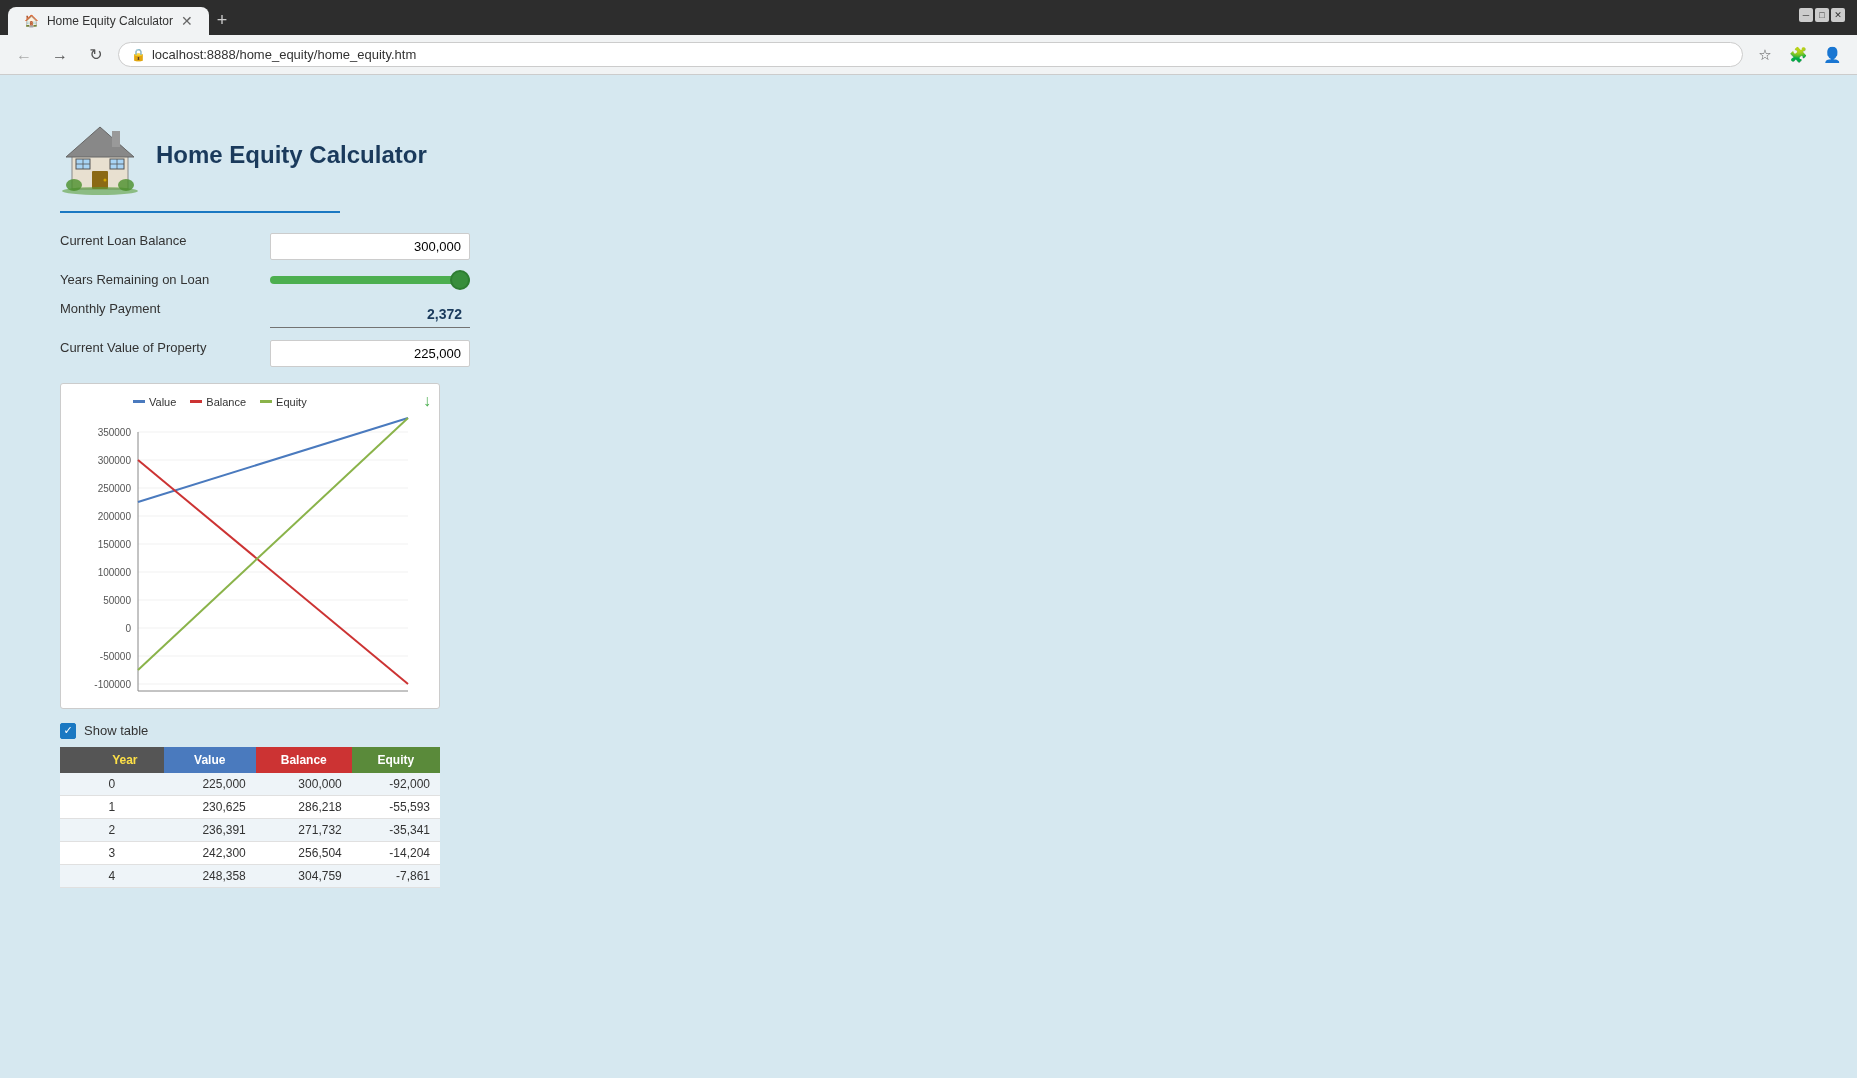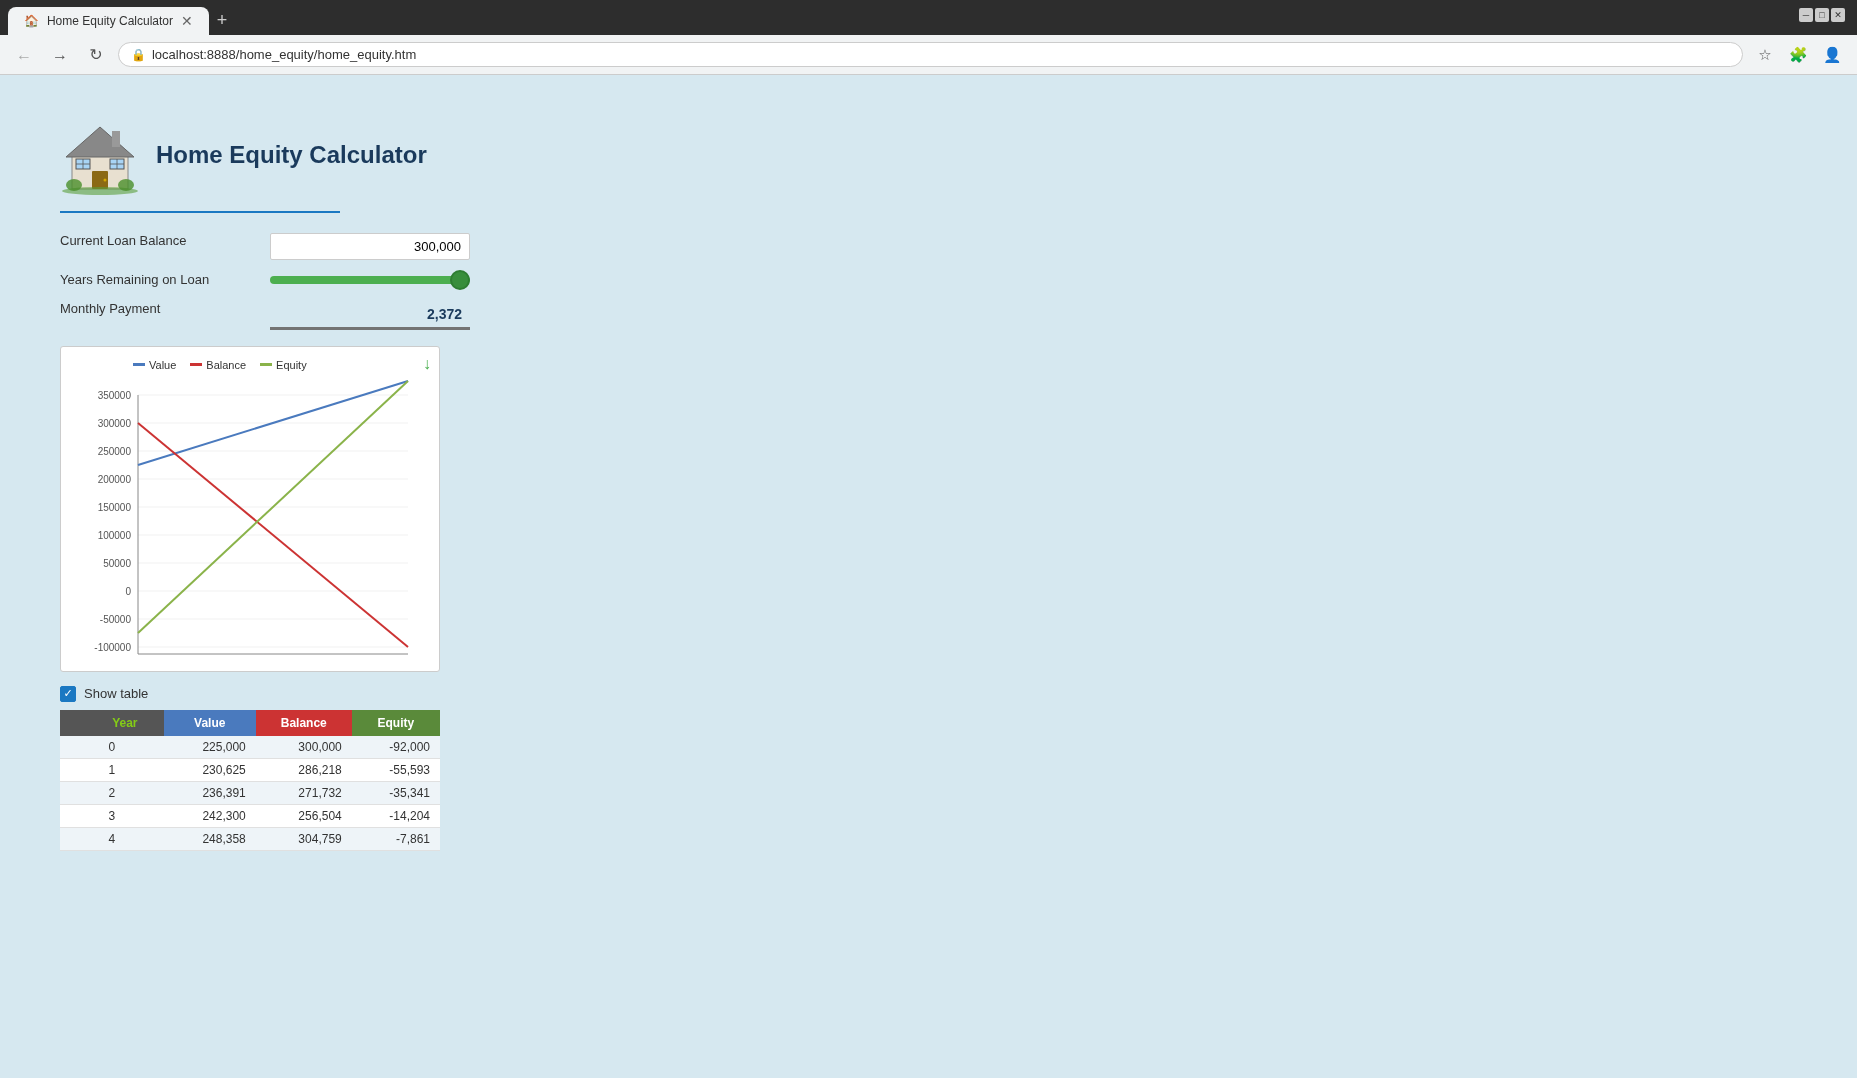--- a/index.html
+++ b/index.html
@@ -147,21 +147,21 @@
       border: 1px solid #ccc;
       padding: 5px 8px;
       font-size: 13px;
       text-align: right;
       background: white;
       border-radius: 2px;
     }
 
     .form-value {
       width: 200px;
-      border-bottom: 3px solid #737373;
+      border-bottom: 1px solid #737373;
       padding: 5px 8px;
       font-size: 14px;
       font-weight: bold;
       text-align: right;
       color: #1a3a5c;
     }
 
     
     .slider-container {
       width: 200px;
@@ -263,21 +263,21 @@
 
     .data-table th {
       padding: 6px 10px;
       color: white;
       font-weight: bold;
       text-align: center;
     }
 
     .data-table th.year-header {
       background: #555;
-      color: #84cc16;
+      color: #fde047;
       padding-left: 36px;
     }
     .data-table th.value-header { background: #4a7abe; }
     .data-table th.balance-header { background: #cc3333; }
     .data-table th.equity-header { background: #5a8a3a; }
 
     .data-table td {
       padding: 4px 10px;
       text-align: right;
       border-bottom: 1px solid #e0e0e0;
@@ -381,20 +381,24 @@
         <div class="slider-container">
           <input type="range" min="0" max="30" value="30" style="">
         </div>
       </div>
 
       <div class="form-row">
         <div class="form-label">Monthly Payment</div>
         <div class="form-value">2,372</div>
       </div>
 
+      <div class="form-row">
+        <div class="form-label">Current Value of Property</div>
+        <input class="form-input" type="text" value="225,000" style="">
+      </div>
 
 
       <div class="chart-container">
         <span class="chart-download">↓</span>
 
         <div class="chart-legend">
           <div class="legend-item">
             <div class="legend-dot" style="background:#4a7abe;"></div>
             <span>Value</span>
           </div>

